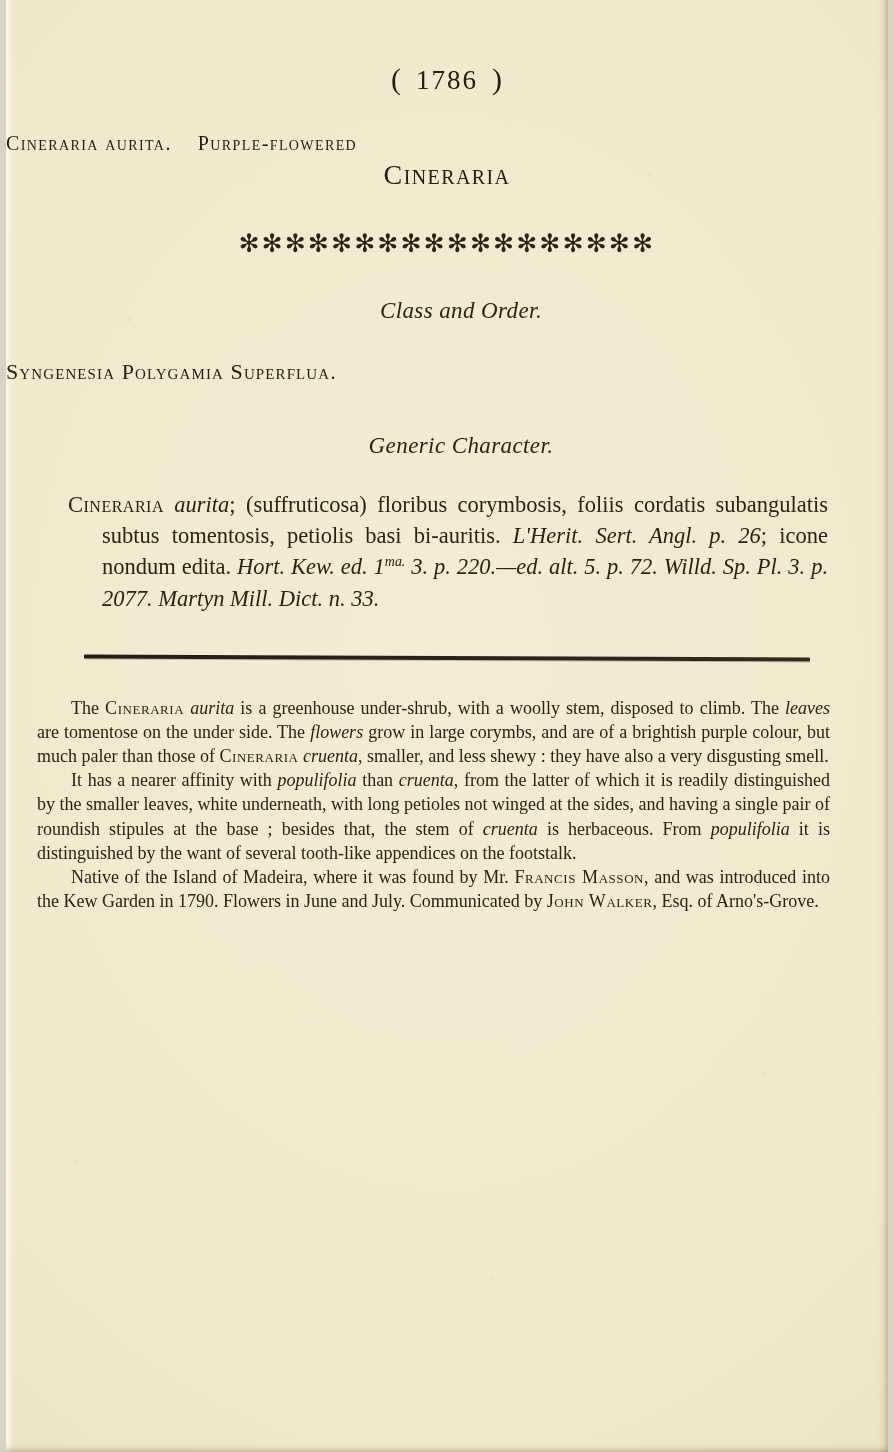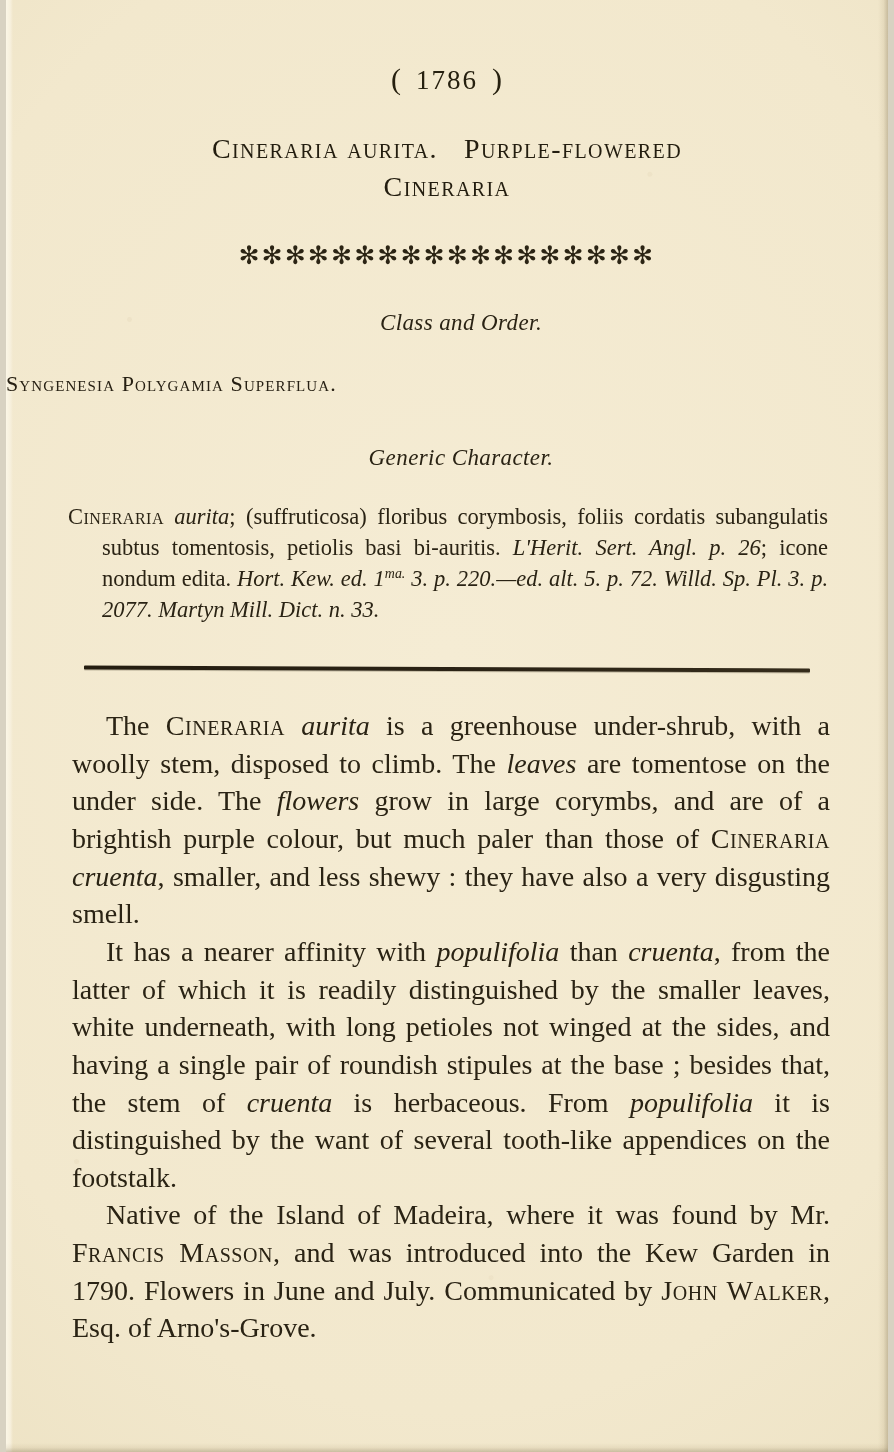--- a/index.html
+++ b/index.html
@@ -54,23 +54,22 @@
     text-align: center;
     font-size: 27px;
     letter-spacing: 1px;
     padding-top: 62px;
     color: #26200f;
   }
   .pagenum .paren { font-size: 30px; }
   .pagenum .num { letter-spacing: 2px; margin: 0 14px; }
 
   .title {
-    text-align: center;
     font-variant: small-caps;
-    font-size: 28px;
+    font-size: 20px;
     letter-spacing: 1.4px;
     margin-top: 33px;
     color: #231d0f;
     line-height: 1.42;
   }
   .title .gap { display: inline-block; width: 26px; }
   .title-second {
     text-align: center;
     font-variant: small-caps;
     font-size: 28px;
@@ -137,22 +136,22 @@
   .rule-wrap { margin: 42px 0 0 0; padding: 0 78px 0 78px; }
   .rule {
     height: 4px;
     background: linear-gradient(to right, #241d10 0%, #2b2315 55%, #352c1b 100%);
     border-radius: 1px;
     transform: rotate(0.22deg);
     box-shadow: 0 1px 0 rgba(60,50,30,.25);
   }
 
   .body-text {
-    margin: 36px 58px 0 66px;
-    font-size: 28px;
+    margin: 36px 58px 0 31px;
+    font-size: 18px;
     line-height: 1.345;
     text-align: justify;
     color: #2a2314;
   }
   .body-text p { margin: 0; text-indent: 34px; }
   .body-text i { font-style: italic; }
   .body-text .sc { font-variant: small-caps; letter-spacing: .55px; }
 </style>
 </head>
 <body>

